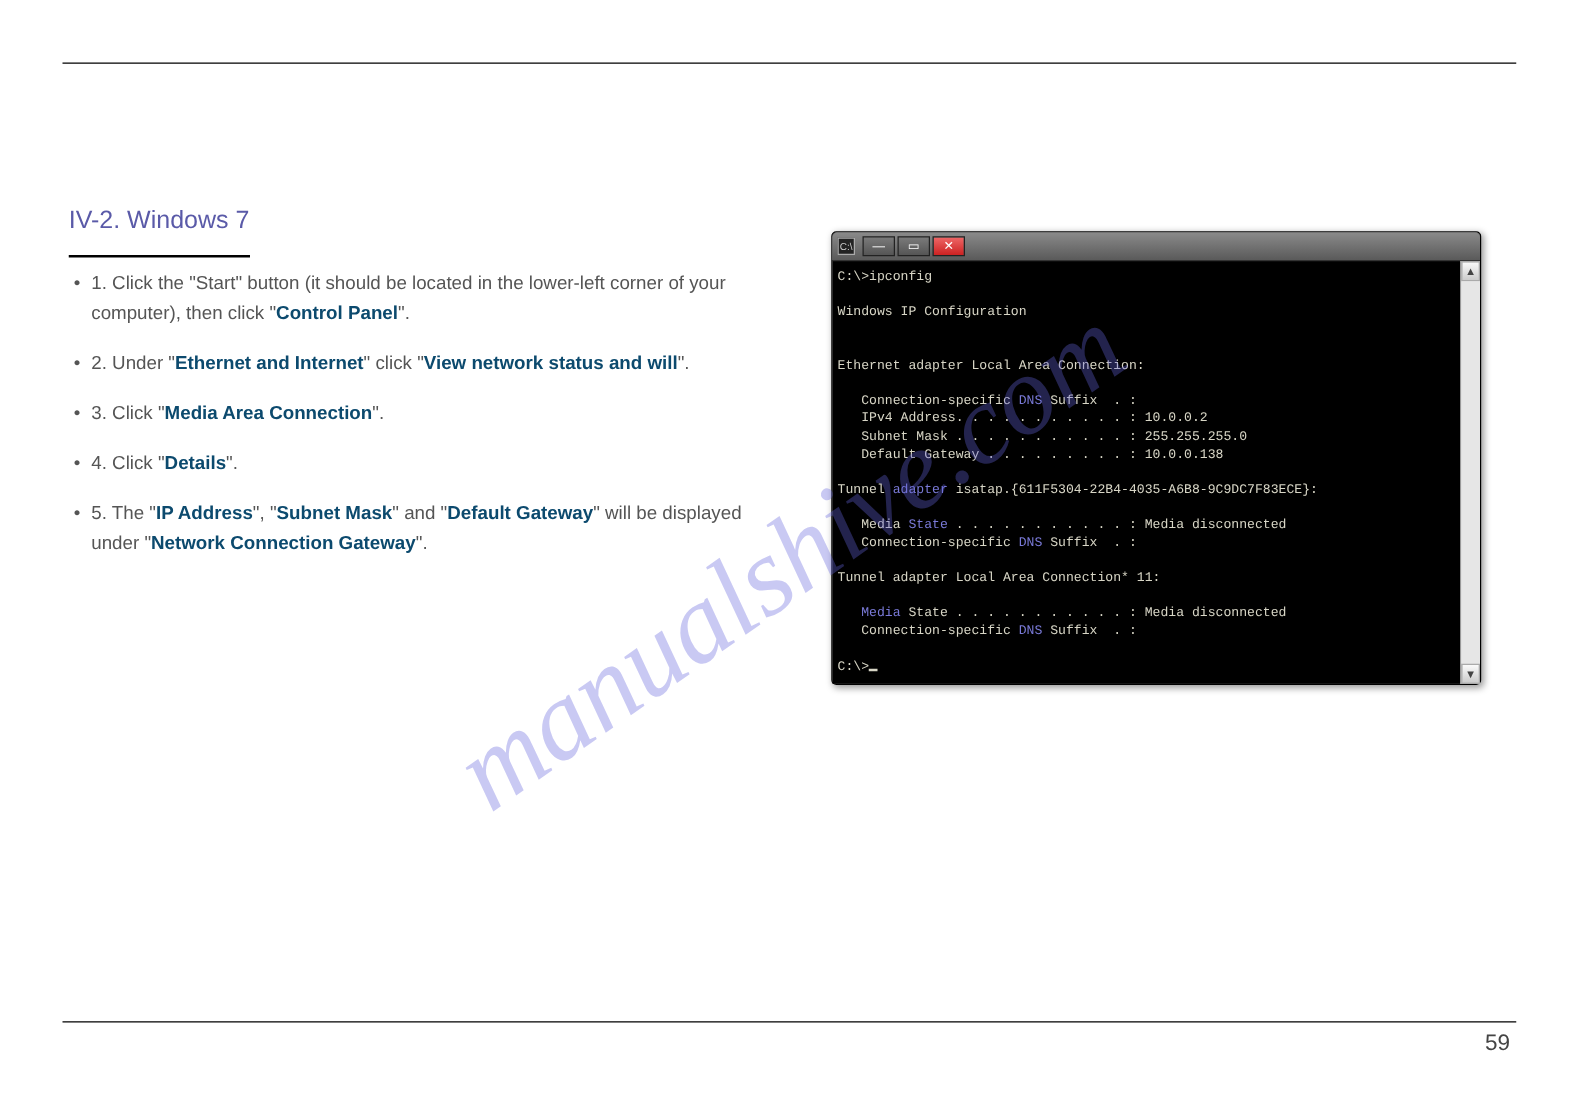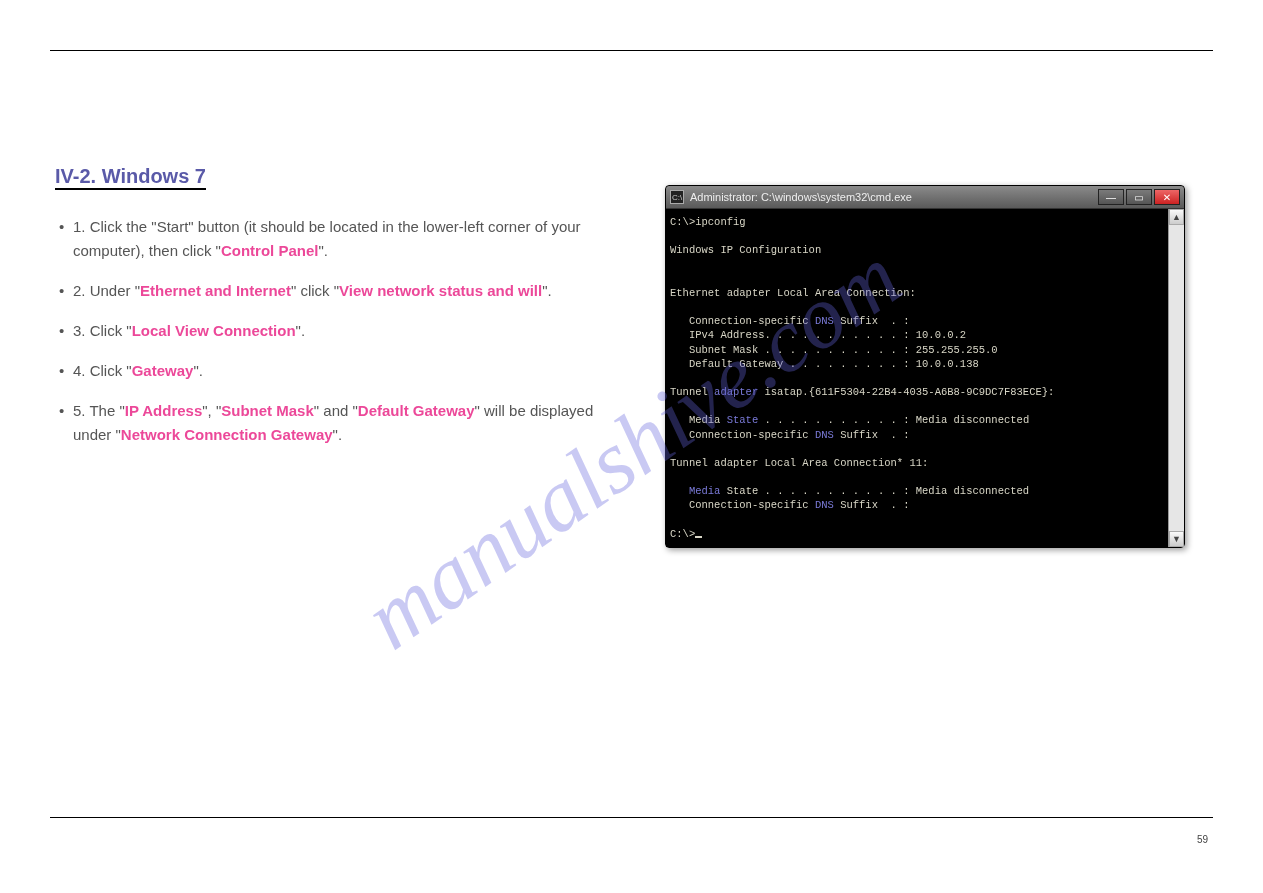--- a/index.html
+++ b/index.html
@@ -1,73 +1,72 @@
 <!DOCTYPE html>
 <html><head>
 <meta charset="utf-8">
 <style>
   * { box-sizing: border-box; margin: 0; padding: 0; }
   html, body { width: 1263px; height: 893px; background: #fff; font-family: Arial, sans-serif; }
   .page { width: 1263px; height: 893px; position: relative; }
   .content-frame { position: absolute; left: 50px; right: 50px; top: 50px; bottom: 75px; border-top: 1px solid #000; border-bottom: 1px solid #000; }
-  .section-title { position: absolute; left: 55px; top: 165px; font-size: 20px; font-weight: bold; color: #5a5aa8; border-bottom: 2px solid #000; padding-bottom: 0; }
+  .section-title { position: absolute; left: 55px; top: 165px; font-size: 20px; font-weight: normal; color: #5a5aa8; border-bottom: 2px solid #000; padding-bottom: 16px; }
   .body-text { position: absolute; left: 55px; top: 215px; width: 560px; font-size: 15px; color: #555; line-height: 1.6; }
   .body-text p { margin-bottom: 16px; }
   .bullet { padding-left: 18px; position: relative; }
   .bullet::before { content: "•"; position: absolute; left: 4px; color: #555; }
-  .blue { color: #ec4899; font-weight: bold; }
+  .blue { color: #0c4a6e; font-weight: bold; }
   .cmd-window { position: absolute; left: 665px; top: 185px; width: 520px; background: linear-gradient(#6a6a6a,#4a4a4a); border: 1px solid #000; border-radius: 4px; box-shadow: 2px 2px 6px rgba(0,0,0,.4); }
   .titlebar { height: 22px; display: flex; align-items: center; padding: 0 4px; background: linear-gradient(#8a8a8a,#5a5a5a); border-radius: 4px 4px 0 0; }
   .titlebar .title-icon { width: 14px; height: 14px; background: #222; border: 1px solid #aaa; margin-right: 6px; font-size: 8px; color: #ccc; display: flex; align-items: center; justify-content: center; }
   .titlebar .title-text { font-size: 11px; color: #eee; flex: 1; white-space: nowrap; overflow: hidden; }
   .win-btns { display: flex; gap: 2px; }
   .win-btn { width: 26px; height: 16px; border: 1px solid #222; font-size: 10px; color: #fff; display: flex; align-items: center; justify-content: center; cursor: pointer; }
   .win-btn.min { background: linear-gradient(#7a7a7a,#555); }
   .win-btn.max { background: linear-gradient(#7a7a7a,#555); }
   .win-btn.close { background: linear-gradient(#e66,#c22); }
   .console-wrap { display: flex; background: #000; border-top: 1px solid #333; }
   .console { flex: 1; padding: 6px 4px; font-family: 'Courier New', monospace; font-size: 10.5px; line-height: 1.35; color: #d8d6c6; white-space: pre; overflow: hidden; min-height: 230px; }
   .console .hl { color: #7a7ad8; }
   .scrollbar { width: 16px; background: #ddd; display: flex; flex-direction: column; justify-content: space-between; border-left: 1px solid #999; }
   .sb-btn { height: 16px; background: linear-gradient(#fafafa,#ccc); border: 1px solid #aaa; font-size: 9px; display: flex; align-items: center; justify-content: center; color: #444; cursor: pointer; }
   .sb-track { flex: 1; background: #e6e6e6; }
   .cursor { display: inline-block; width: 7px; height: 2px; background: #d8d6c6; vertical-align: -1px; }
   .watermark { position: absolute; left: 50%; top: 50%; transform: translate(-50%,-50%) rotate(-35deg); font-size: 90px; font-style: italic; color: rgba(100,100,220,.35); font-family: Georgia, serif; pointer-events: none; white-space: nowrap; }
-  .page-number { position: absolute; right: 55px; bottom: 48px; font-size: 10px; color: #444; }
+  .page-number { position: absolute; right: 55px; bottom: 48px; font-size: 18px; color: #444; }
 </style>
 </head>
 <body>
 <div class="page">
 
 <div class="content-frame"></div>
 
 <div class="section-title">IV-2. Windows 7</div>
 
 <div class="body-text">
   <p class="bullet">
     <span>1.   Click the "Start" button (it should be located in the lower-left corner of your computer), then click "</span><span class="blue">Control Panel</span><span>".</span>
   </p>
   <p class="bullet">
     <span>2.   Under "</span><span class="blue">Ethernet and Internet</span><span>" click "</span><span class="blue">View network status and will</span><span>".</span>
   </p>
   <p class="bullet">
-    <span>3.   Click "</span><span class="blue">Local View Connection</span><span>".</span>
+    <span>3.   Click "</span><span class="blue">Media Area Connection</span><span>".</span>
   </p>
   <p class="bullet">
-    <span>4.   Click "</span><span class="blue">Gateway</span><span>".</span>
+    <span>4.   Click "</span><span class="blue">Details</span><span>".</span>
   </p>
   <p class="bullet">
     <span>5.   The "</span><span class="blue">IP Address</span><span>", "</span><span class="blue">Subnet Mask</span><span>" and "</span><span class="blue">Default Gateway</span><span>" will be displayed under "</span><span class="blue">Network Connection Gateway</span><span>".</span>
   </p>
 </div>
 
 <div class="cmd-window">
   <div class="titlebar">
     <div class="title-icon">C:\</div>
-    <div class="title-text">Administrator: C:\windows\system32\cmd.exe</div>
     <div class="win-btns">
       <div class="win-btn min">—</div>
       <div class="win-btn max">▭</div>
       <div class="win-btn close">✕</div>
     </div>
   </div>
   <div class="console-wrap">
     <div class="console"><span>C:\&gt;ipconfig</span>
 
 <span>Windows IP Configuration</span>

